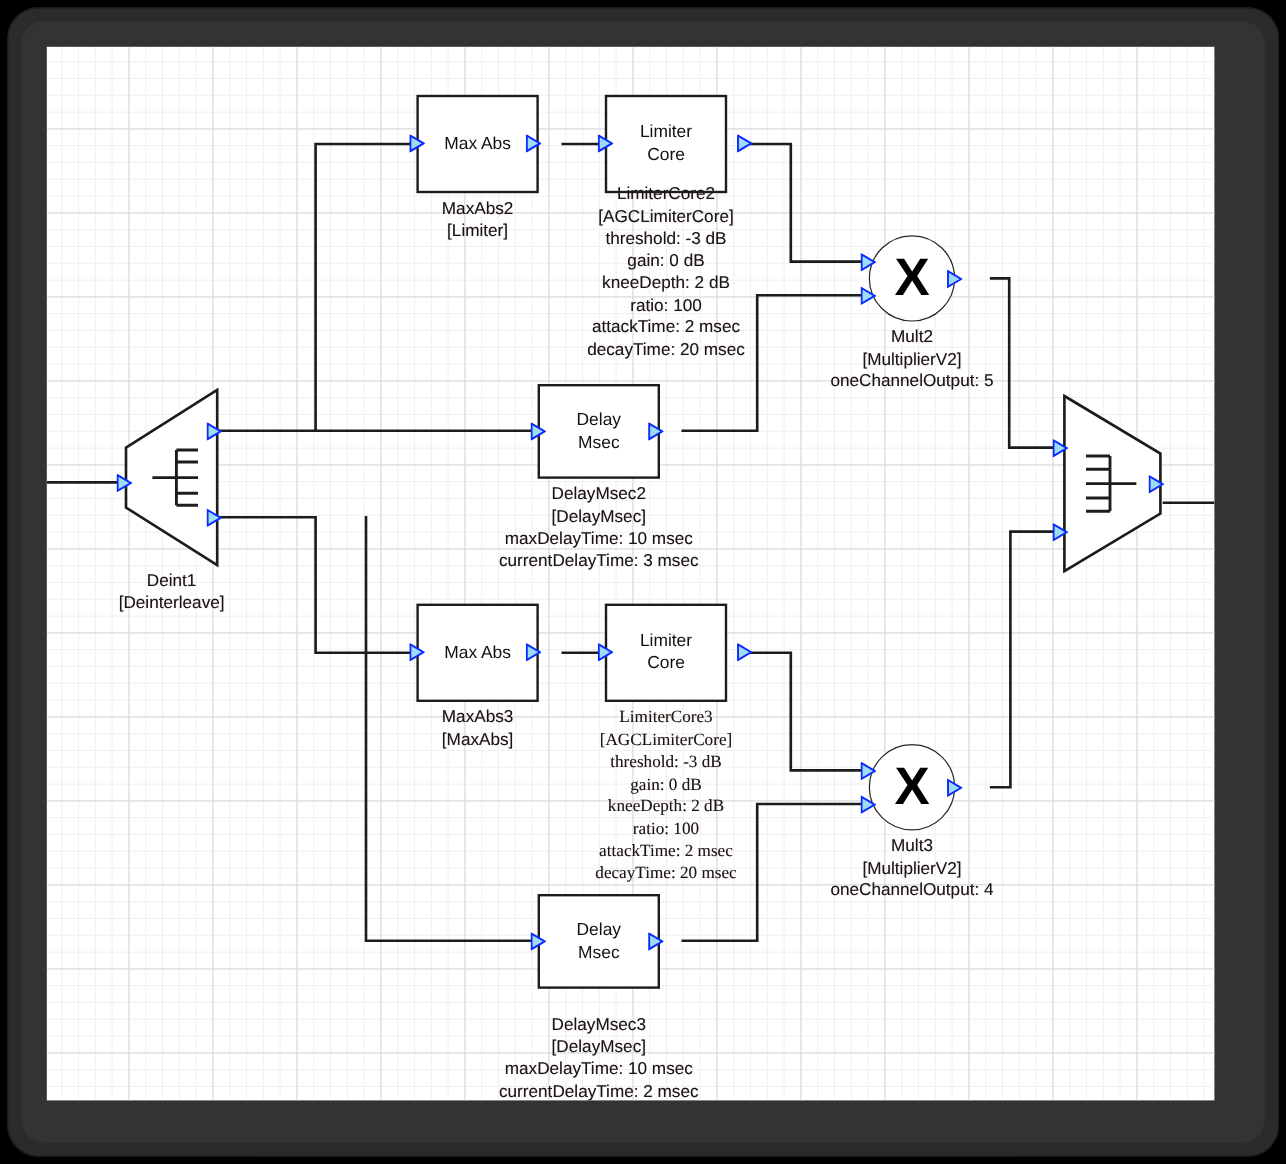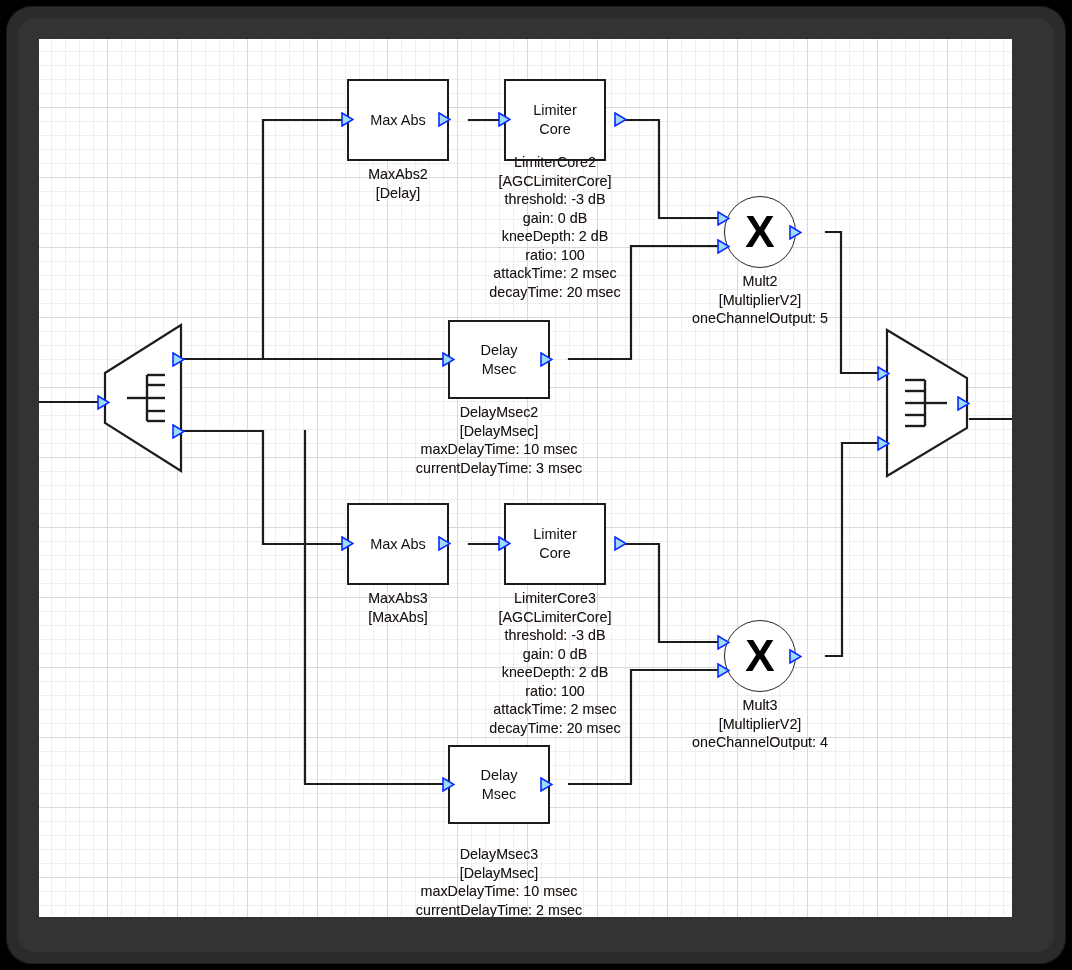--- a/index.html
+++ b/index.html
@@ -118,40 +118,42 @@
       <span class="tri" style="left:69px;top:29px;">
         <svg width="13" height="15" viewBox="0 0 13 15">
             <polygon points="1,1 12,7.5 1,14" fill="#9fdcf2" stroke="#0b2bff" stroke-width="1.6"></polygon>
           </svg>
       </span>
       <span class="tri" style="left:69px;top:101px;">
         <svg width="13" height="15" viewBox="0 0 13 15">
             <polygon points="1,1 12,7.5 1,14" fill="#9fdcf2" stroke="#0b2bff" stroke-width="1.6"></polygon>
           </svg>
       </span>
+      <div class="caption" style="left:-60px;top:152px;width:200px;">Deint1
+[Deinterleave]</div>
     </div>
 
     <div class="node" style="left:308px;top:40px;">
       <div class="boxshape" style="left:0;top:0;width:102px;height:82px;">
         <div class="boxtext">
             <span>Max Abs</span>
           </div>
       </div>
       <span class="tri" style="left:-6px;top:33px;">
         <svg width="13" height="15" viewBox="0 0 13 15">
             <polygon points="1,1 12,7.5 1,14" fill="#9fdcf2" stroke="#0b2bff" stroke-width="1.6"></polygon>
           </svg>
       </span>
       <span class="tri" style="left:91px;top:33px;">
         <svg width="13" height="15" viewBox="0 0 13 15">
             <polygon points="1,1 12,7.5 1,14" fill="#9fdcf2" stroke="#0b2bff" stroke-width="1.6"></polygon>
           </svg>
       </span>
       <div class="caption" style="left:-49px;top:86px;width:200px;">MaxAbs2
-[Delay]</div>
+[Limiter]</div>
     </div>
 
     <div class="node" style="left:465px;top:40px;">
       <div class="boxshape" style="left:0;top:0;width:102px;height:82px;">
         <div class="boxtext">
           <span>Limiter</span>
           <span>Core</span>
         </div>
       </div>
       <span class="tri" style="left:-6px;top:33px;">
@@ -251,21 +253,21 @@
       <span class="tri" style="left:-6px;top:33px;">
         <svg width="13" height="15" viewBox="0 0 13 15">
             <polygon points="1,1 12,7.5 1,14" fill="#9fdcf2" stroke="#0b2bff" stroke-width="1.6"></polygon>
           </svg>
       </span>
       <span class="tri" style="left:110px;top:33px;">
         <svg width="13" height="15" viewBox="0 0 13 15">
             <polygon points="1,1 12,7.5 1,14" fill="#9fdcf2" stroke="#0b2bff" stroke-width="1.6"></polygon>
           </svg>
       </span>
-      <div class="caption" style="left:-74px;top:86px;width:250px;">LimiterCore3
+      <div class="caption" style="left:-74px;top:86px;width:250px;font-family:Liberation Serif, serif;">LimiterCore3
 [AGCLimiterCore]
 threshold: -3 dB
 gain: 0 dB
 kneeDepth: 2 dB
 ratio: 100
 attackTime: 2 msec
 decayTime: 20 msec</div>
     </div>
 
     <div class="node" style="left:409px;top:706px;">

